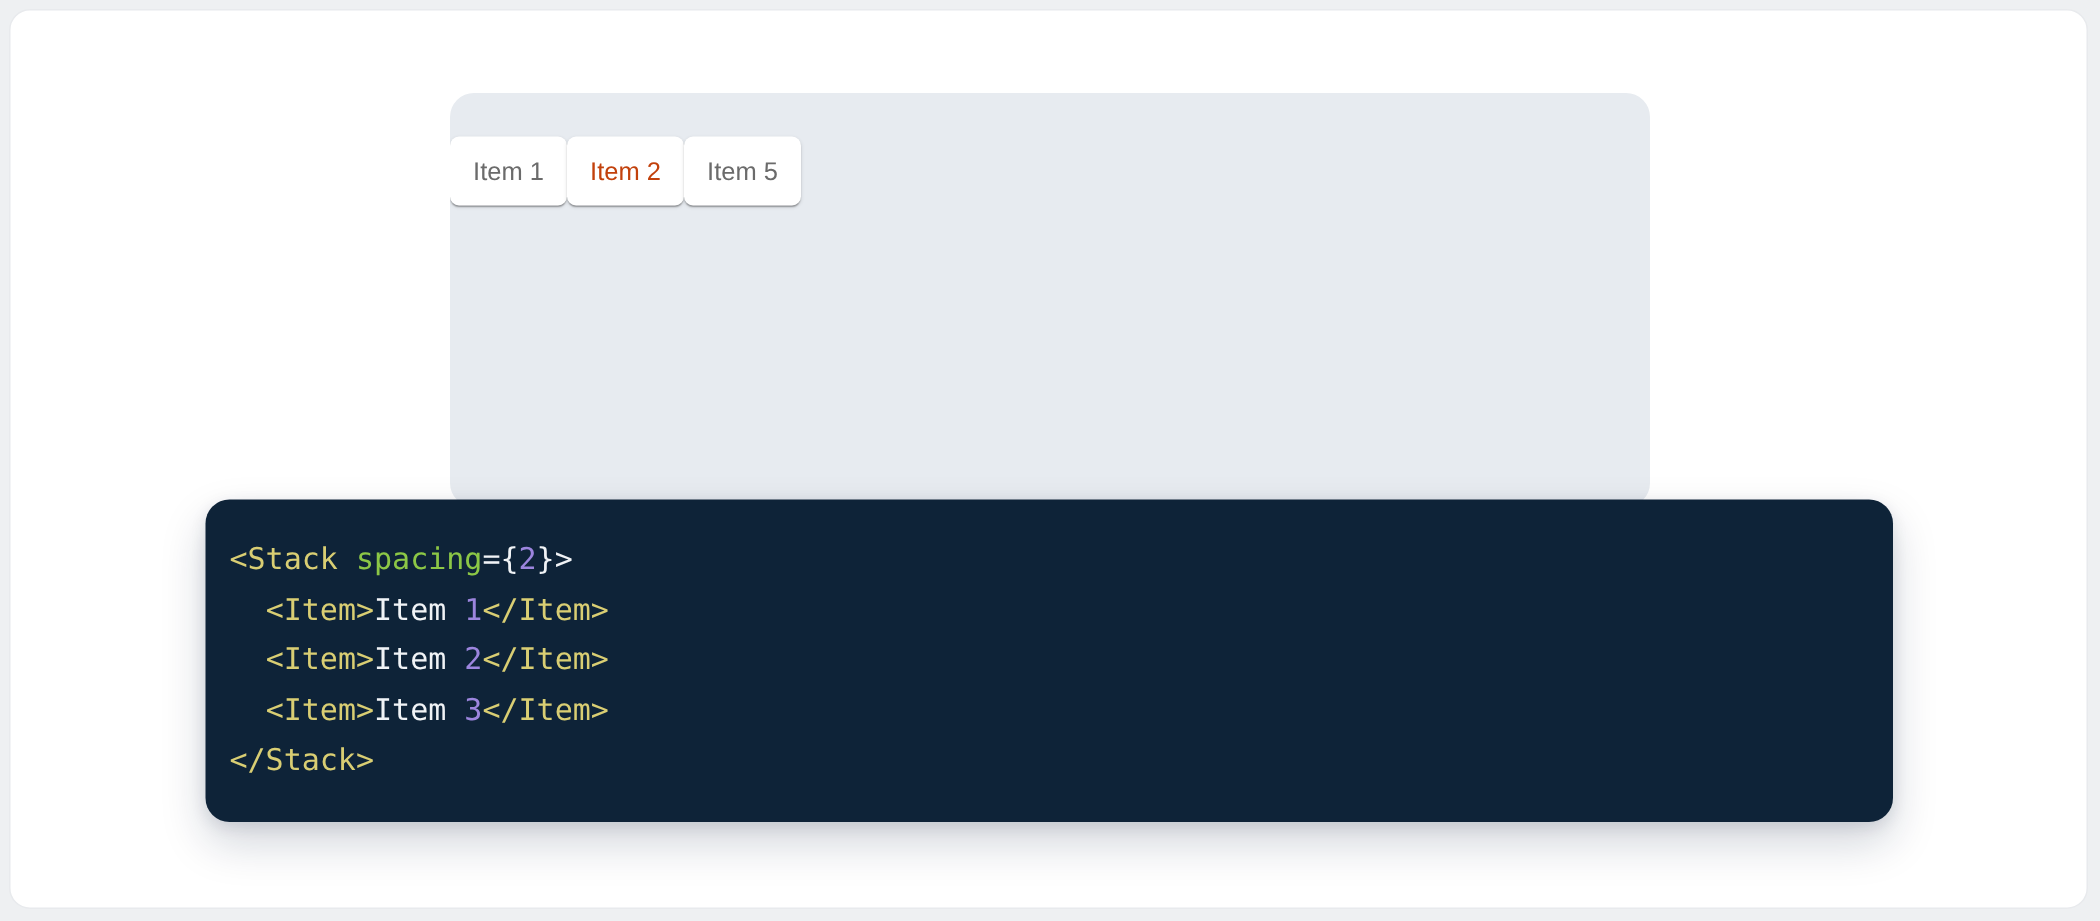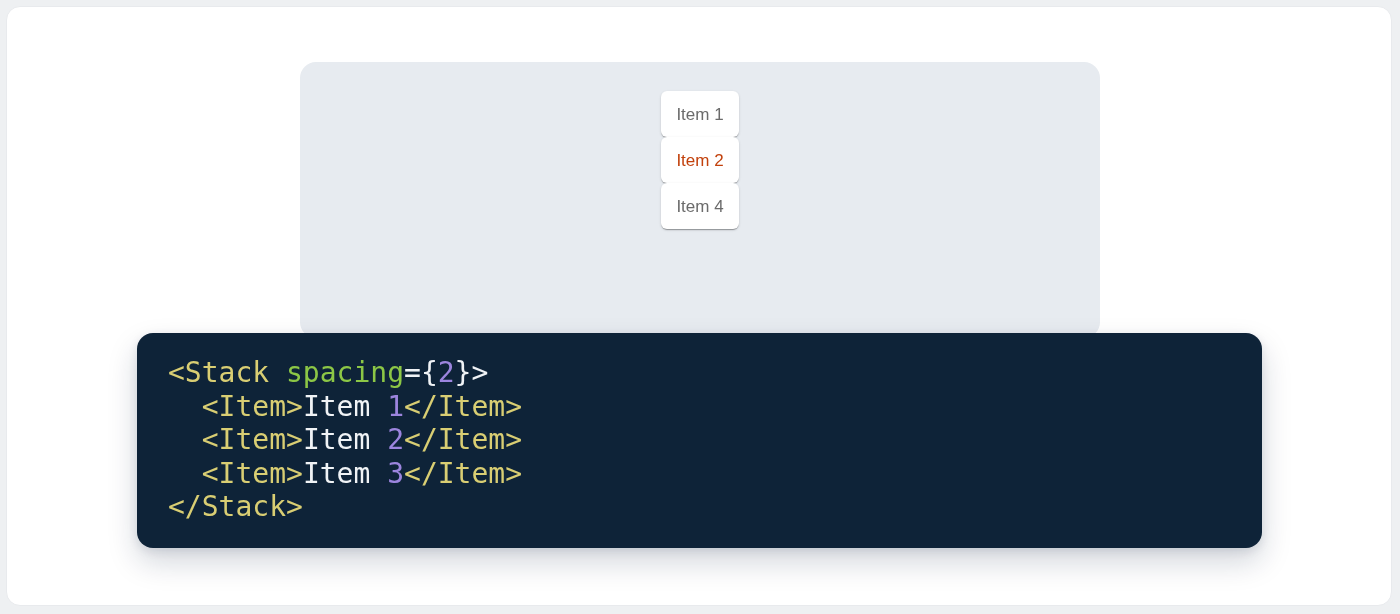--- a/index.html
+++ b/index.html
@@ -31,21 +31,20 @@
     position: absolute;
     left: 300px;
     top: 62px;
     width: 800px;
     height: 276px;
     border-radius: 16px;
     overflow: hidden;
   }
   .stack {
     display: flex;
-    flex-direction: column;
     align-items: center;
     padding-top: 29px;
   }
   .stack-item {
     width: 78px;
     height: 46px;
     background: #ffffff;
     border-radius: 6px;
     box-shadow: 0px 2px 1px -1px rgba(0,0,0,0.2),
                 0px 1px 1px 0px rgba(0,0,0,0.14),
@@ -62,38 +61,38 @@
     left: 137px;
     top: 333px;
     width: 1125px;
     height: 215px;
     border-radius: 16px;
     box-sizing: border-box;
     box-shadow: 0 14px 30px rgba(10, 30, 60, 0.18), 0 3px 10px rgba(10, 30, 60, 0.10);
   }
   .code-block pre {
     margin: 0;
-    padding: 23px 31px;
+    padding: 23px 16px;
     font-family: "DejaVu Sans Mono", monospace;
-    font-size: 28px;
+    font-size: 20px;
     line-height: 33.6px;
     white-space: pre;
   }
   .code-line { display: block; }
 </style>
 </head>
 <body style="background: rgb(238, 240, 242);">
 
 <div class="stage">
   <div class="card" style="background: rgb(255, 255, 255);"></div>
 
   <div class="demo-panel" style="background: rgb(231, 235, 240);">
     <div class="stack">
         <div class="stack-item" style="color: rgb(107, 107, 107);">Item 1</div>
         <div class="stack-item" style="color: #c2410c;">Item 2</div>
-        <div class="stack-item" style="color: rgb(107, 107, 107);">Item 4</div>
+        <div class="stack-item" style="color: rgb(107, 107, 107);">Item 5</div>
       </div>
   </div>
 
   <div class="code-block" style="background: rgb(14, 35, 56);">
     <pre><span class="code-line"><span style="color: rgb(217, 206, 115);">&lt;Stack</span><span style="color: rgb(240, 243, 246);"> </span><span style="color: rgb(140, 199, 70);">spacing</span><span style="color: rgb(240, 243, 246);">={</span><span style="color: rgb(156, 133, 222);">2</span><span style="color: rgb(240, 243, 246);">}&gt;</span></span><span class="code-line"><span style="color: rgb(240, 243, 246);">  </span><span style="color: rgb(217, 206, 115);">&lt;Item&gt;</span><span style="color: rgb(240, 243, 246);">Item </span><span style="color: rgb(156, 133, 222);">1</span><span style="color: rgb(217, 206, 115);">&lt;/Item&gt;</span></span><span class="code-line"><span style="color: rgb(240, 243, 246);">  </span><span style="color: rgb(217, 206, 115);">&lt;Item&gt;</span><span style="color: rgb(240, 243, 246);">Item </span><span style="color: rgb(156, 133, 222);">2</span><span style="color: rgb(217, 206, 115);">&lt;/Item&gt;</span></span><span class="code-line"><span style="color: rgb(240, 243, 246);">  </span><span style="color: rgb(217, 206, 115);">&lt;Item&gt;</span><span style="color: rgb(240, 243, 246);">Item </span><span style="color: rgb(156, 133, 222);">3</span><span style="color: rgb(217, 206, 115);">&lt;/Item&gt;</span></span><span class="code-line"><span style="color: rgb(217, 206, 115);">&lt;/Stack&gt;</span></span></pre>
   </div>
 </div>
 
 </body></html>

